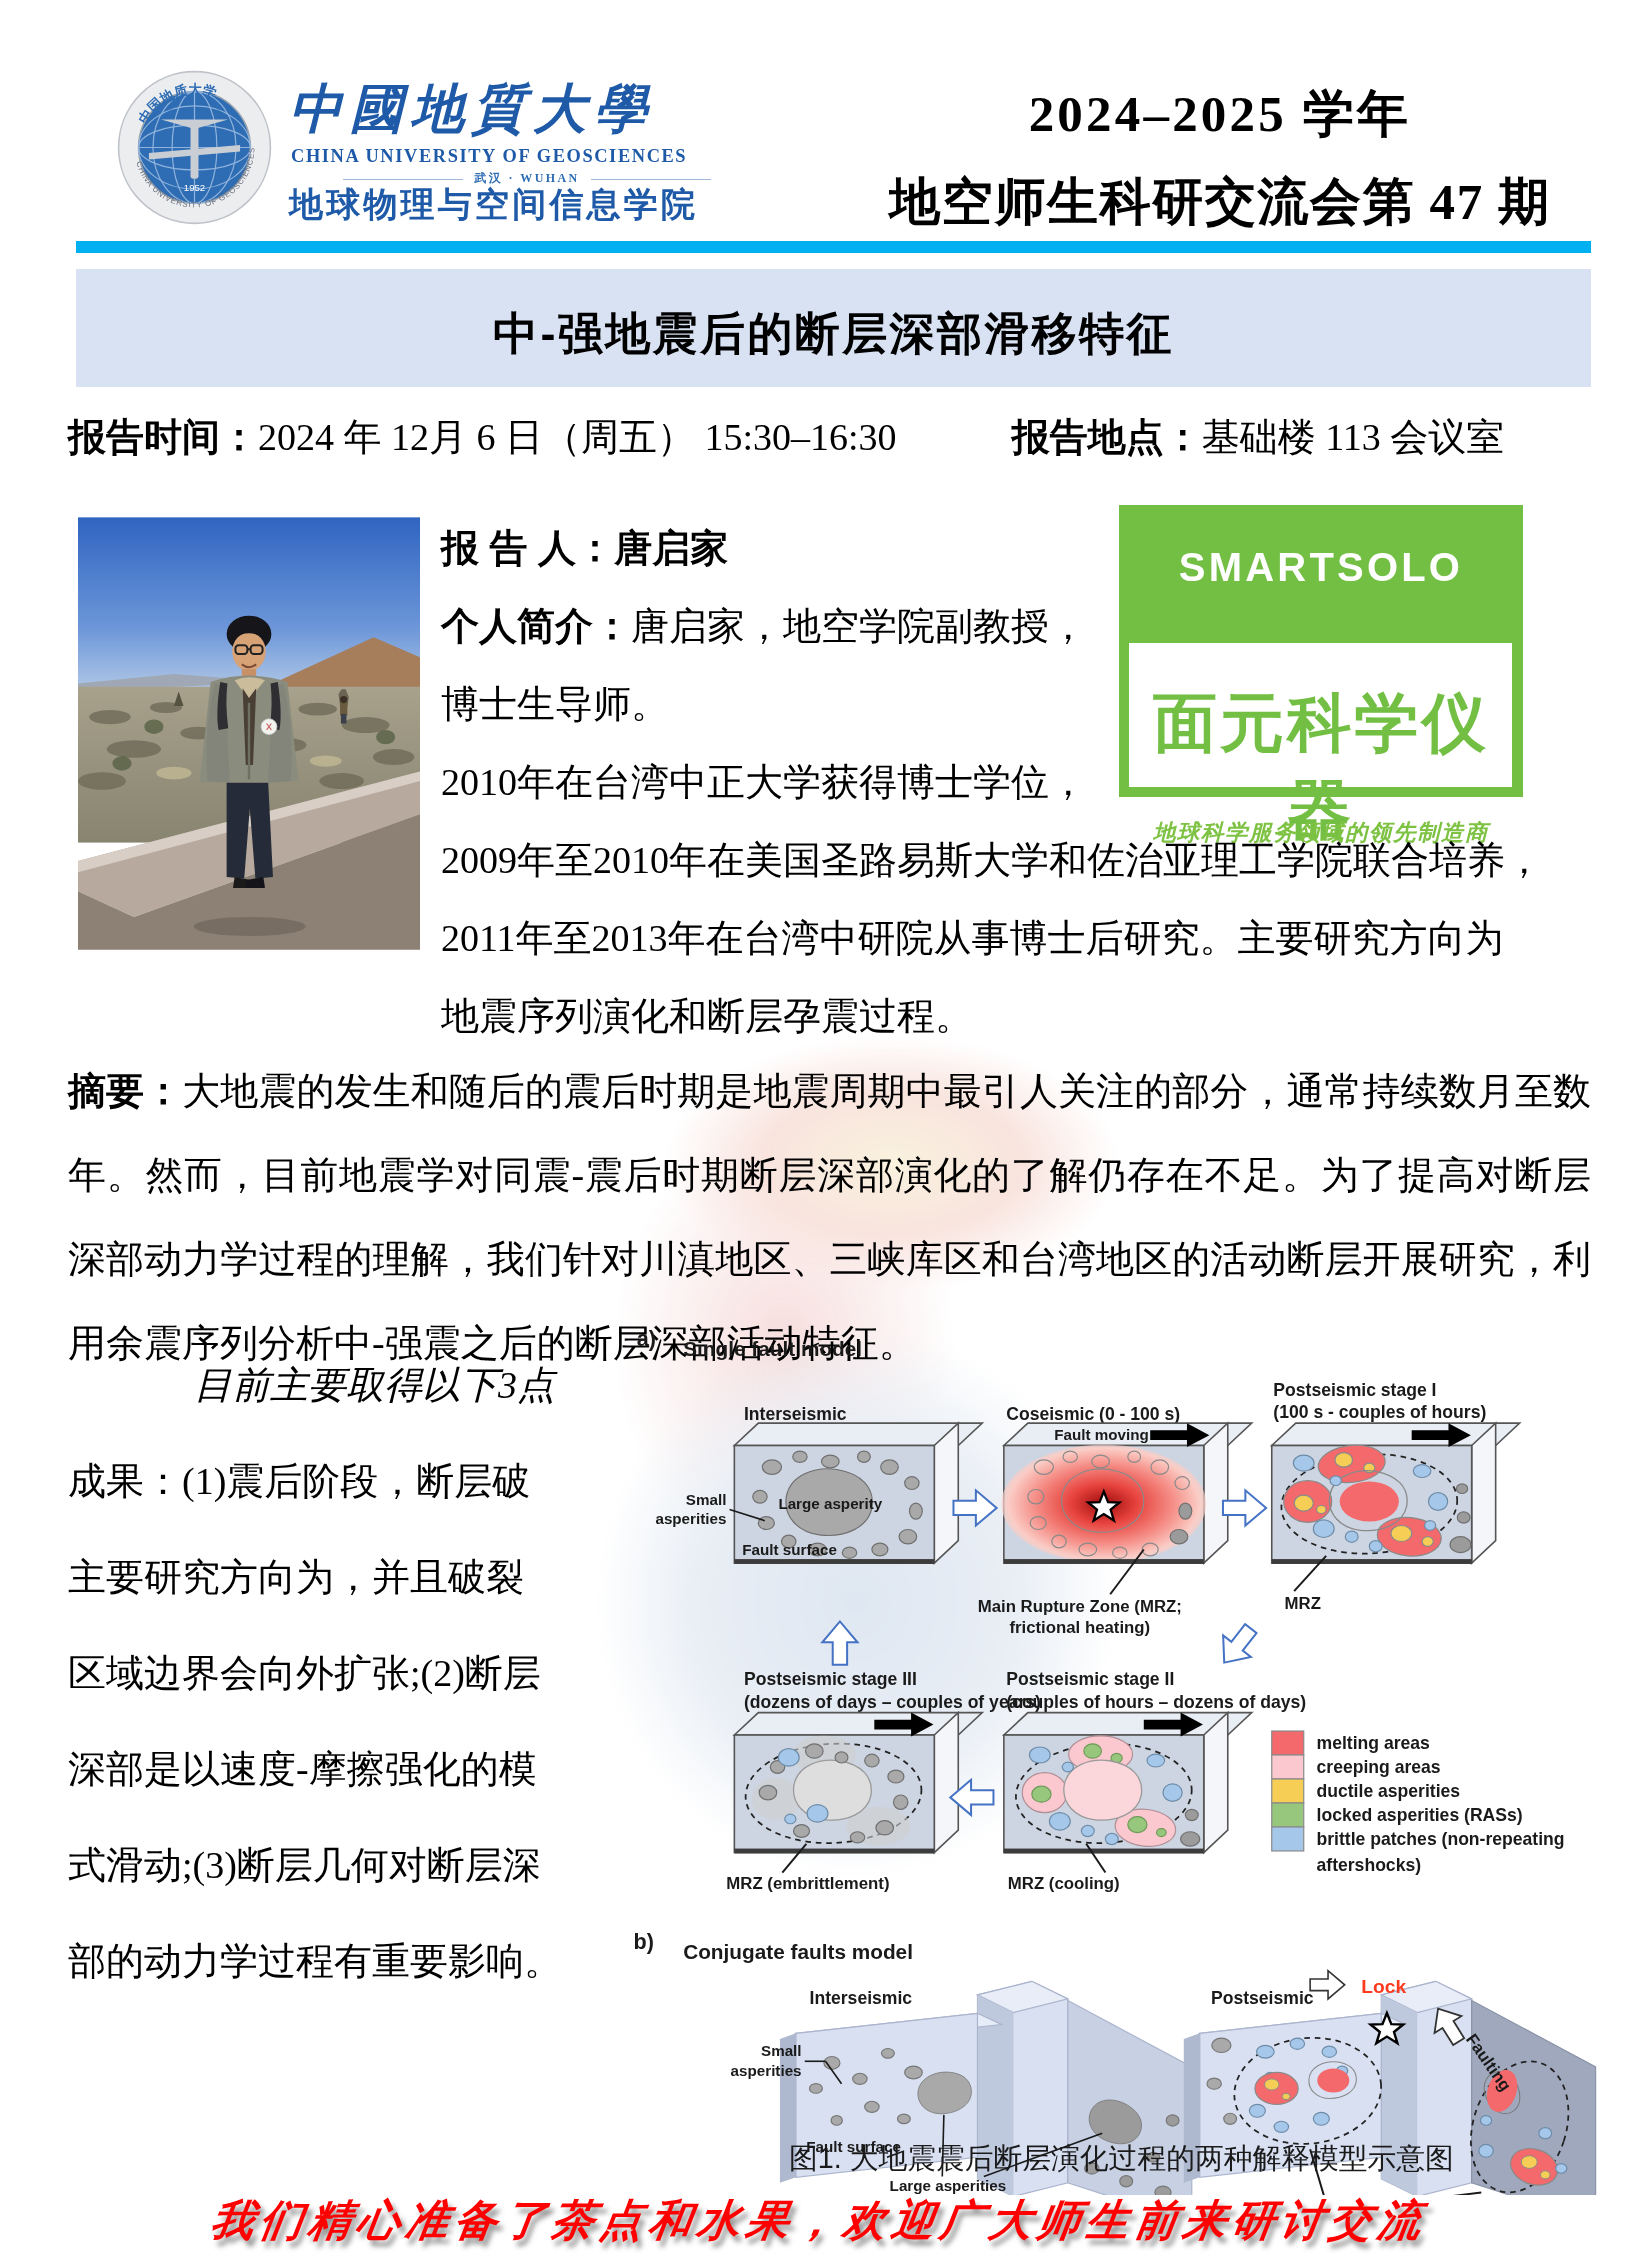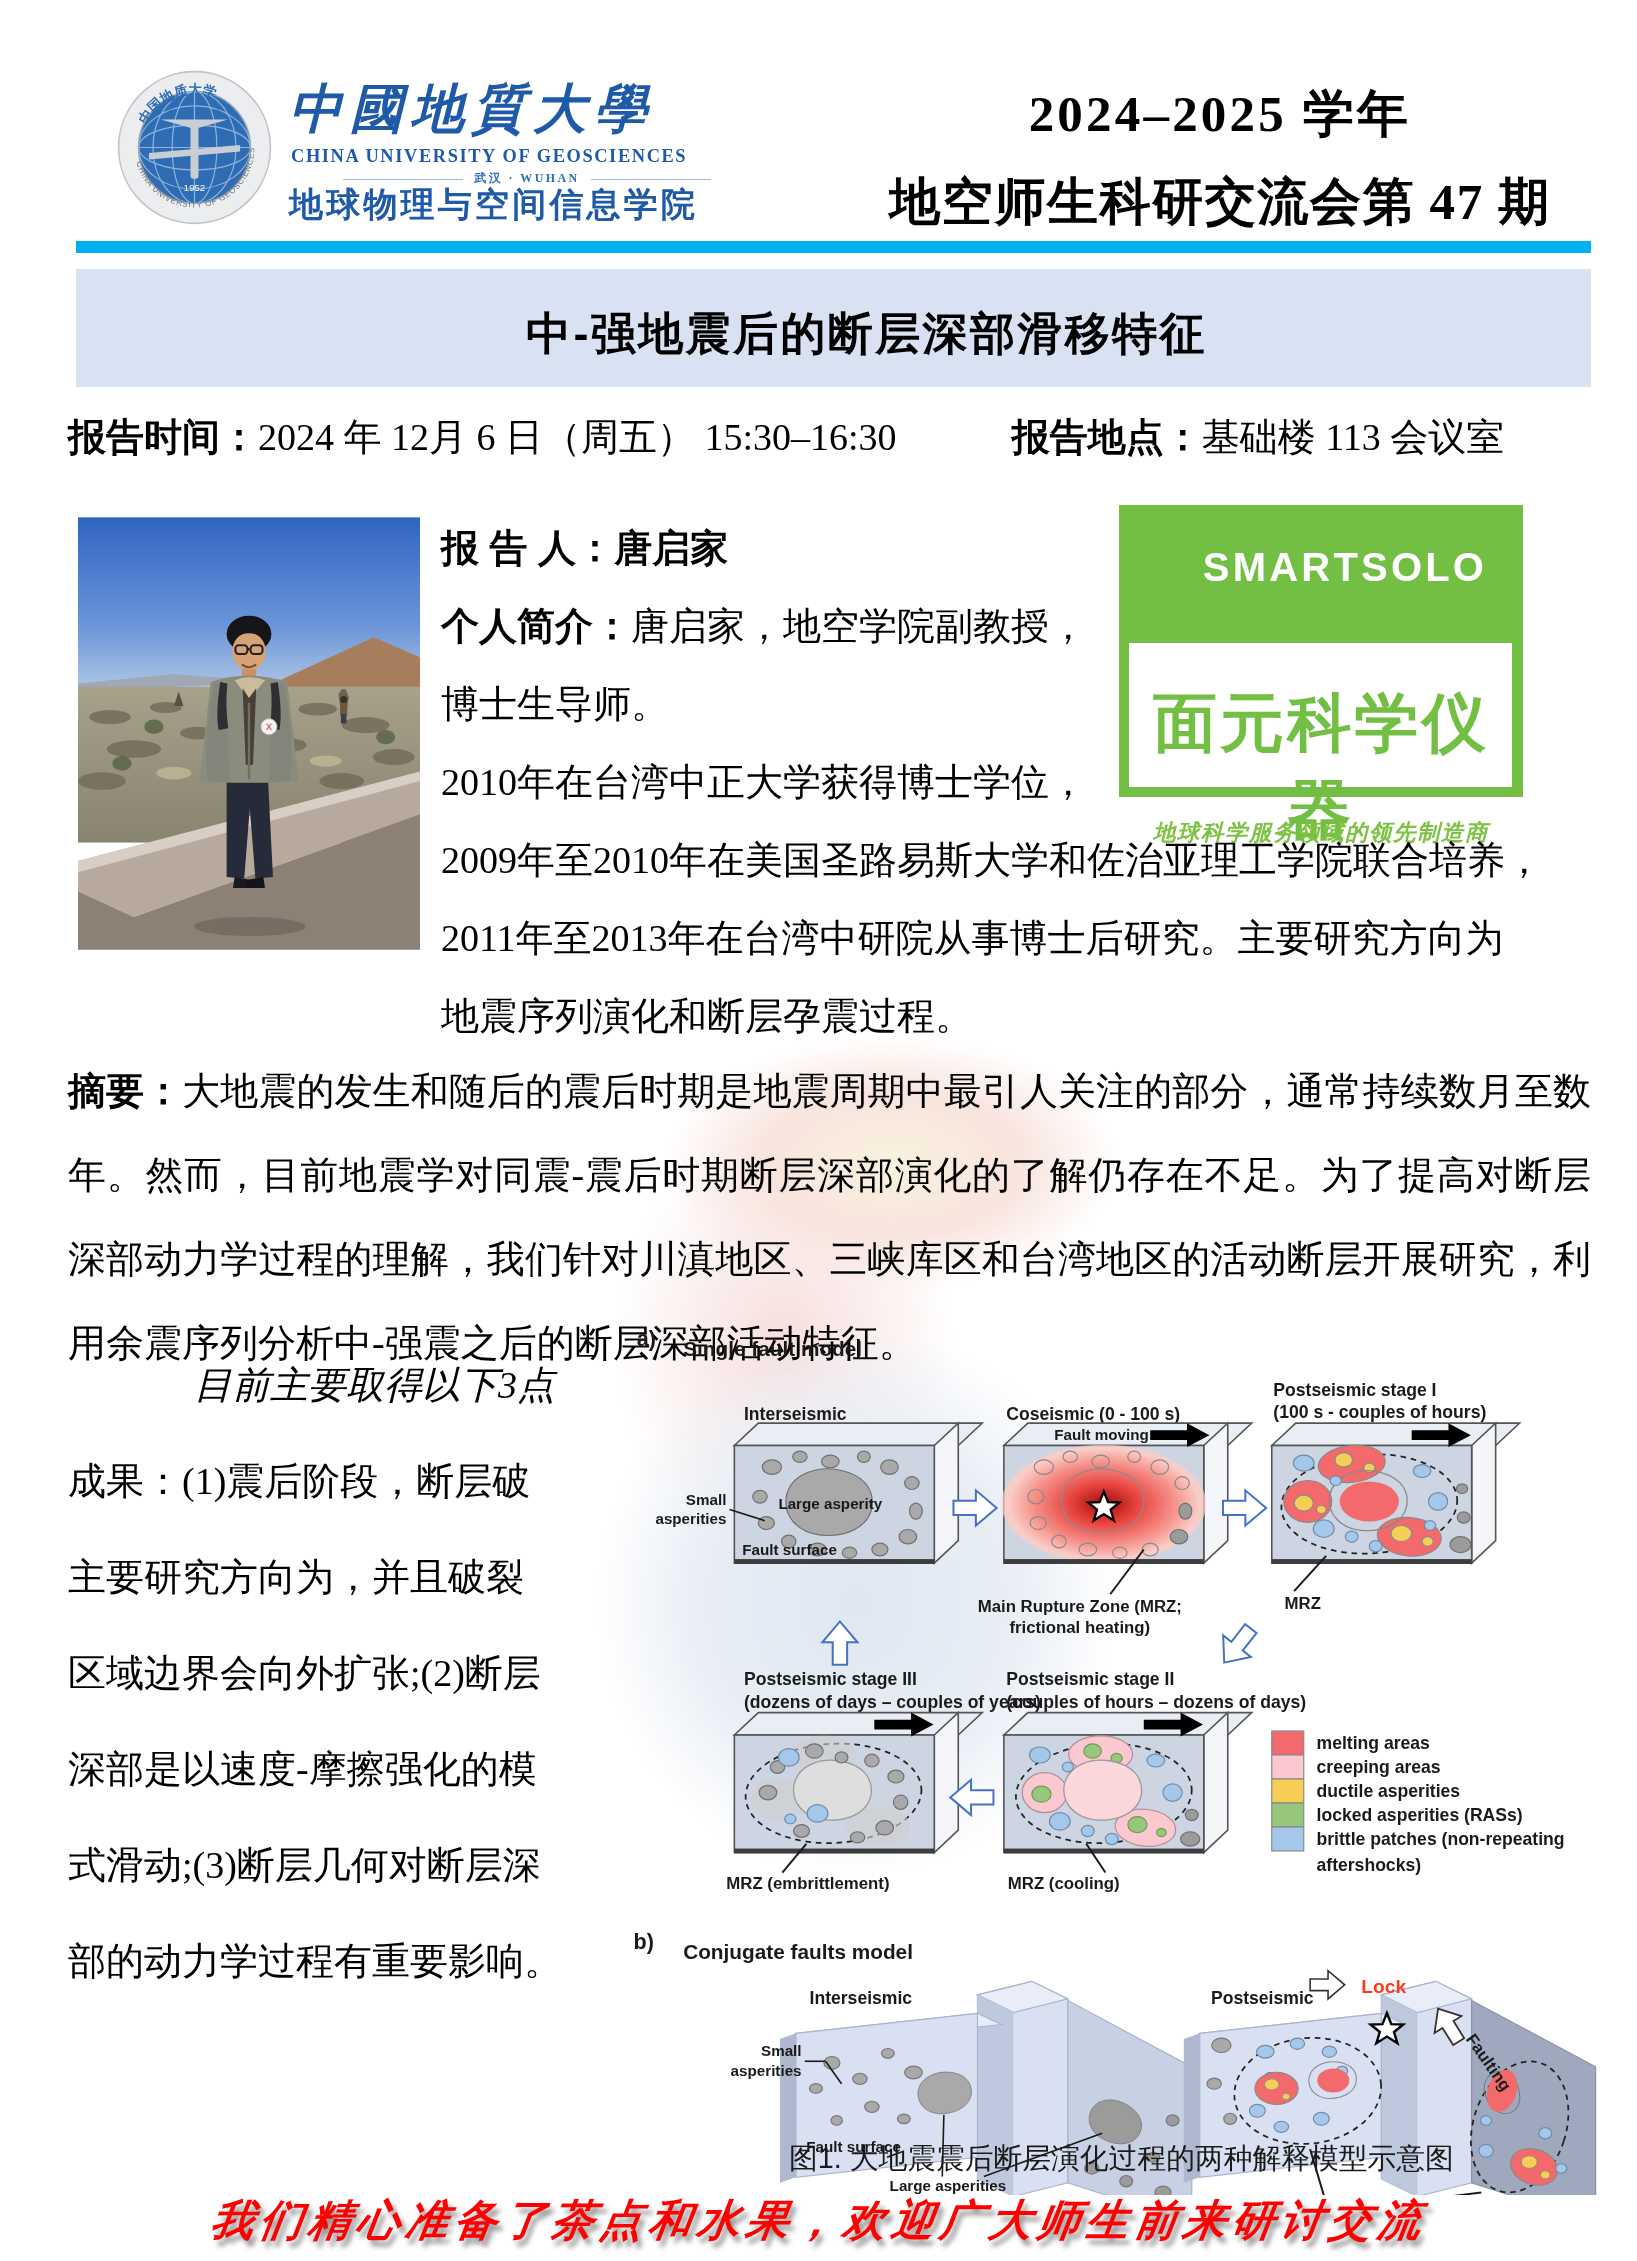--- a/index.html
+++ b/index.html
@@ -99,21 +99,21 @@
 <div class="abs uni-college" style="left:289px;top:182px;">地球物理与空间信息学院</div>
 
 <div class="abs issue" style="left:816px;top:80px;width:808px;">
   <div class="l1">2024–2025 学年</div>
   <div class="l2">地空师生科研交流会第 47 期</div>
 </div>
 
 <div class="abs cyanbar" style="left:76px;top:241px;width:1515px;height:12px;"></div>
 
 <div class="abs band" style="left:76px;top:269px;width:1515px;height:118px;">
-  <div class="band-title abs" style="left:0;top:35px;padding-left:33px;">中-强地震后的断层深部滑移特征</div>
+  <div class="band-title abs" style="left:0;top:35px;">中-强地震后的断层深部滑移特征</div>
 </div>
 
 <div class="abs meta" style="left:68px;top:412px;width:1523px;white-space:nowrap;">
   <span class="blabel">报告时间：</span><span>2024 年 12月 6 日（周五）  15:30–16:30</span>
   <span style="display:inline-block;width:96px;"></span>
   <span class="blabel">报告地点：</span><span>基础楼 113 会议室</span>
 </div>
 
 <div class="abs" style="left:78px;top:517px;width:342px;height:433px;">
   <svg width="342" height="433" viewBox="0 0 428 541">
@@ -190,21 +190,21 @@
     </g>
     <g>
       <rect x="328" y="232" width="9" height="16" fill="#6B5B3E"></rect>
         <rect x="329" y="246" width="7" height="12" fill="#3A3F4A"></rect>
         <circle cx="332.5" cy="228" r="4.5" fill="#3A3026"></circle>
     </g>
   </svg>
 </div>
 
 <div class="abs sp-box" style="left:1119px;top:505px;width:404px;height:292px;">
-  <div class="sp-brand abs" style="left:0;top:40px;width:100%;margin-left:24px;">SMARTSOLO</div>
+  <div class="sp-brand abs" style="left:0;top:40px;width:100%;">SMARTSOLO</div>
   <div class="sp-white abs" style="left:10.4px;top:138px;width:383px;height:144px;">
     <div class="sp-product abs" style="left:0;top:37px;width:100%;">面元科学仪器</div>
   </div>
 </div>
 <div class="abs sp-tag" style="left:1119px;top:817px;width:404px;">地球科学服务领域的领先制造商</div>
 
 <div class="abs bio" style="left:441px;top:509px;width:1151px;">
   <div class="bline"><span class="blabel">报 告 人：</span><span class="blabel">唐启家</span></div>
   <div class="bline"><span class="blabel">个人简介：</span><span>唐启家，地空学院副教授，</span></div>
   <div class="bline">博士生导师。</div>

